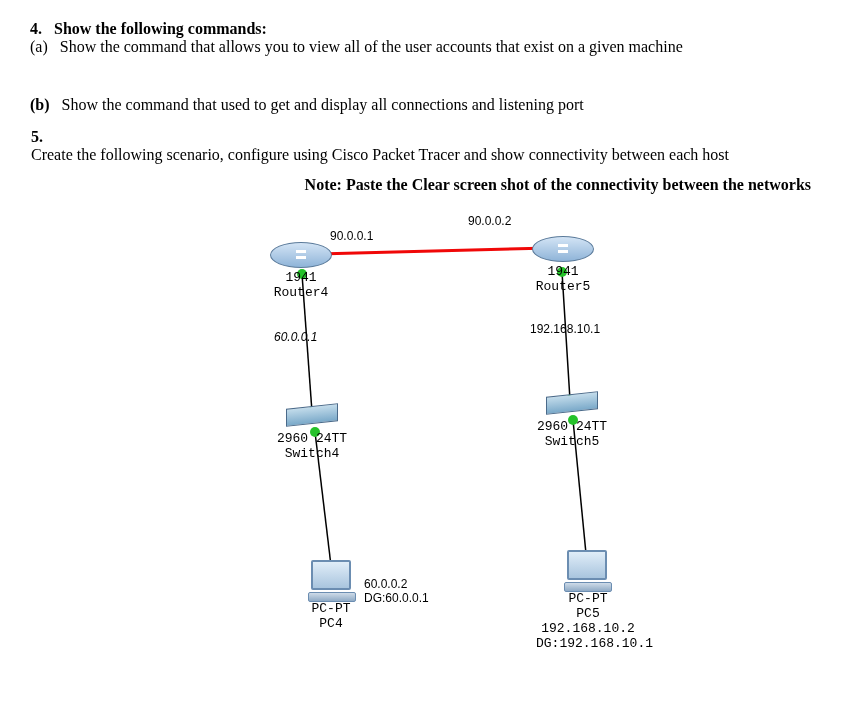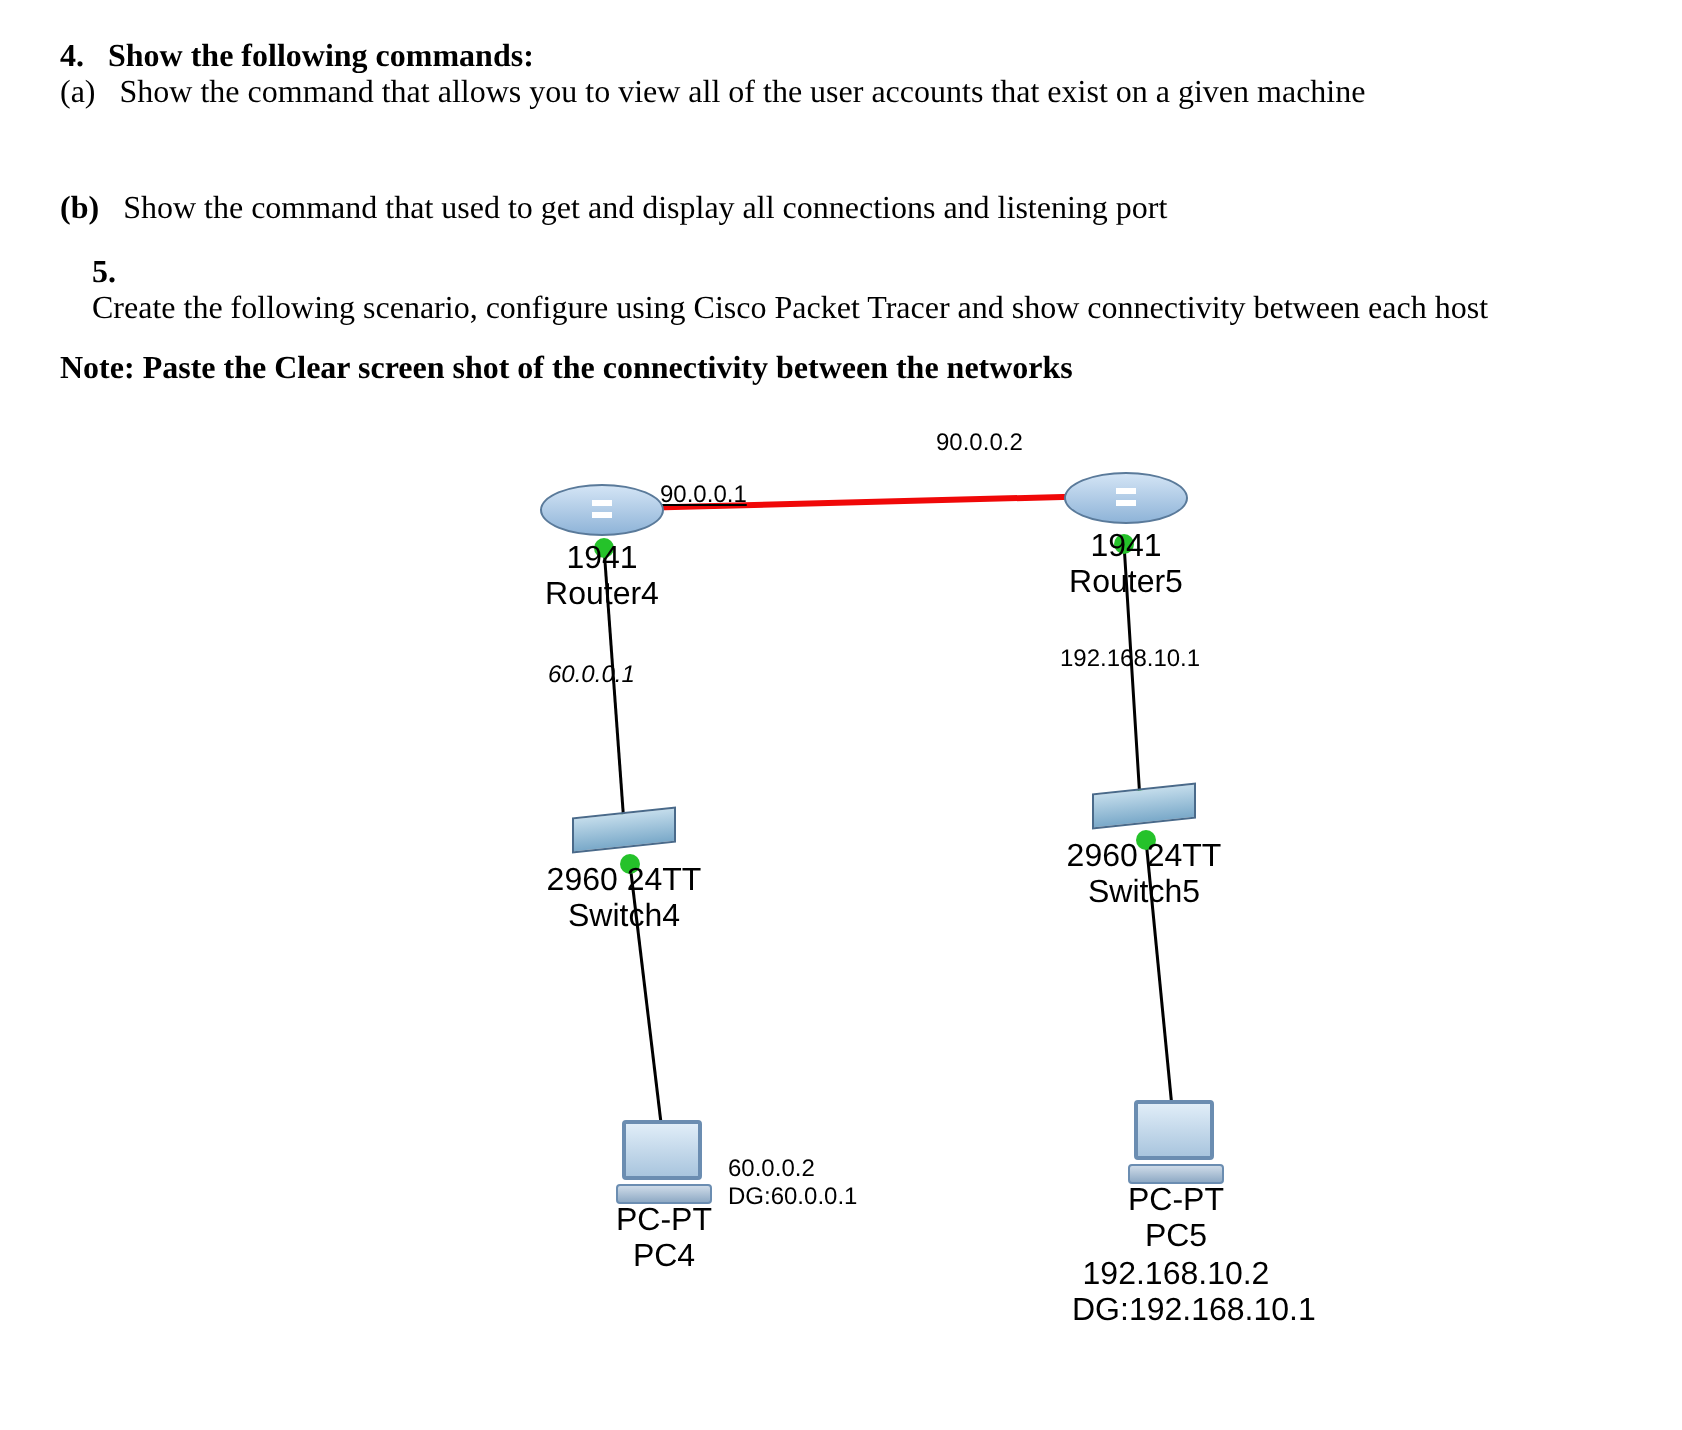--- a/index.html
+++ b/index.html
@@ -15,38 +15,39 @@
   .q-heading {
     font-weight: bold;
   }
   .sub-item {
     margin-bottom: 40px;
   }
   .sub-label {
     display: inline;
   }
   .q5 {
-    margin-left: 16px;
+    margin-left: 1px;
     margin-bottom: 12px;
   }
   .q5-num {
     display: inline-block;
     width: 40px;
     font-weight: bold;
     vertical-align: top;
   }
   .q5-text {
     display: inline-block;
     width: 740px;
     vertical-align: top;
   }
   .note {
     font-weight: bold;
     margin-top: 10px;
     margin-bottom: 20px;
+    text-align: right;
   }
   .diagram {
     position: relative;
     width: 700px;
     height: 440px;
     margin-left: 60px;
     font-family: Arial, sans-serif;
     font-size: 12px;
   }
   .node {
@@ -96,22 +97,23 @@
   }
   .pc-base {
     width: 46px;
     height: 8px;
     background: linear-gradient(to bottom, #cedbe8, #8faac5);
     border: 1px solid #6b8db1;
     margin-top: 2px;
     border-radius: 2px;
   }
   .lbl {
-    font-size: 16px;
+    font-size: 13px;
     line-height: 1.15;
+    font-family: Liberation Mono, monospace;
   }
   .iplabel {
     position: absolute;
     font-size: 12px;
   }
   svg.links {
     position: absolute;
     left: 0;
     top: 0;
     width: 700px;
@@ -168,21 +170,21 @@
 
     <line x1="225" y1="218" x2="242" y2="360" stroke="#000" stroke-width="1.5"></line>
     <circle class="dot" cx="225" cy="218" r="5"></circle>
     <circle class="dot" cx="242" cy="360" r="5"></circle>
 
     <line x1="483" y1="206" x2="497" y2="350" stroke="#000" stroke-width="1.5"></line>
     <circle class="dot" cx="483" cy="206" r="5"></circle>
     <circle class="dot" cx="497" cy="350" r="5"></circle>
   </svg>
 
-  <div class="iplabel" style="left:240px; top:26px;text-decoration:underline;">90.0.0.1</div>
+  <div class="iplabel" style="left:240px; top:15px;">90.0.0.1</div>
   <div class="iplabel" style="left:378px; top:0px;text-align:center;">90.0.0.2</div>
 
   <div class="node" style="left:180px; top:28px;">
     <div class="router-body"></div>
     <div class="lbl" style="margin-top:3px;">
       <span>1941</span><br>
       <span>Router4</span>
     </div>
   </div>
 

